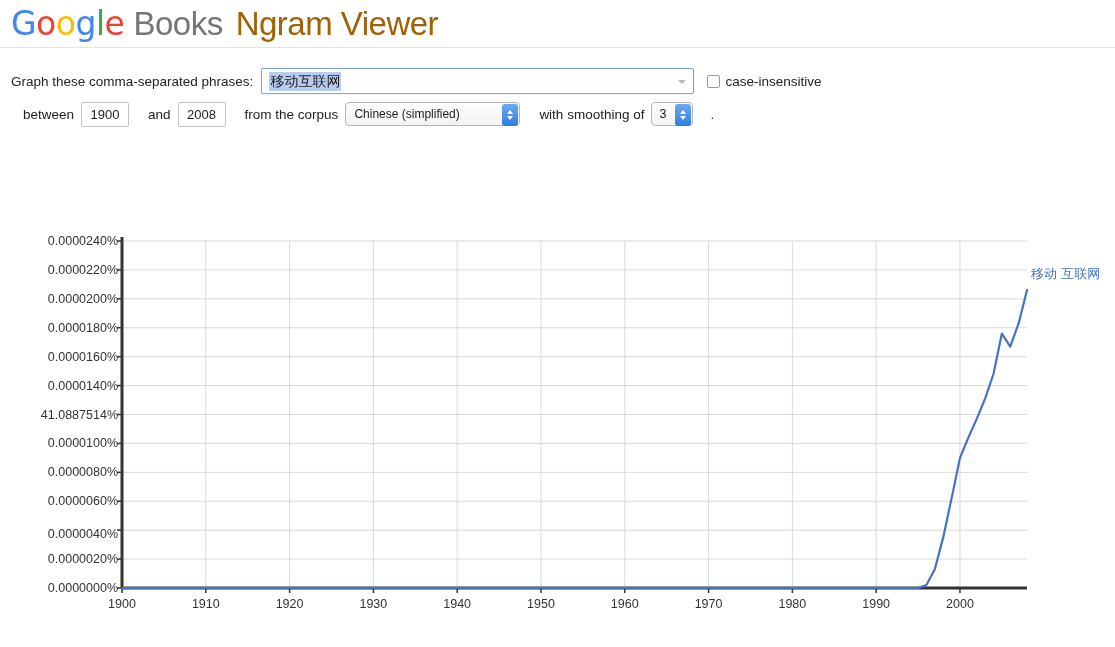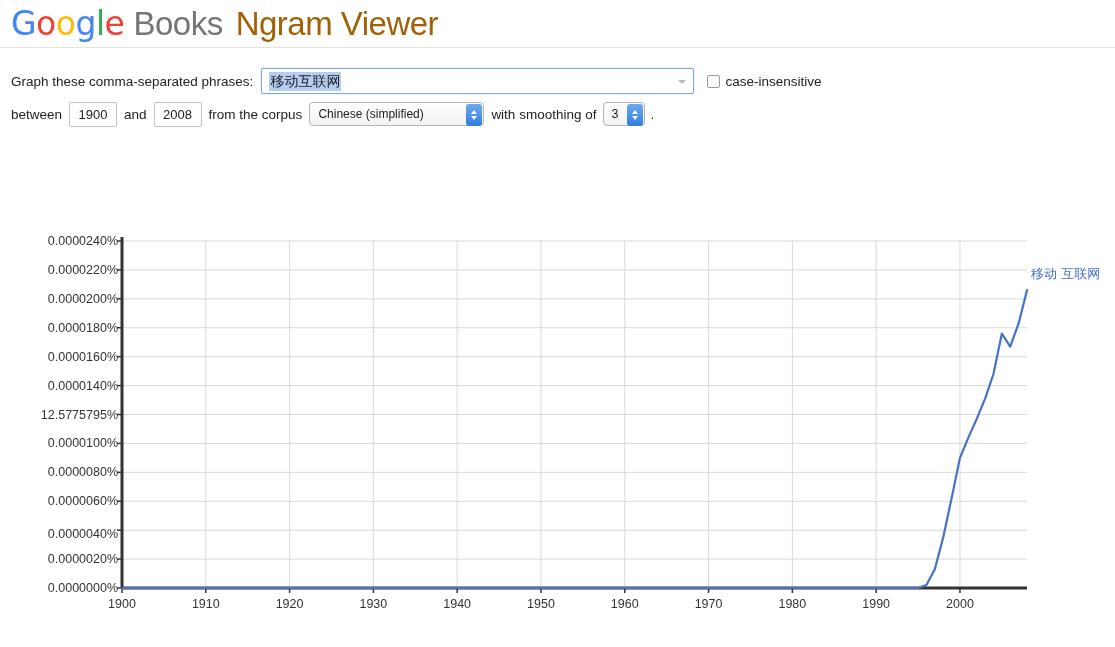--- a/index.html
+++ b/index.html
@@ -108,21 +108,21 @@
   
   .params-row {
     position: absolute;
     left: 11px; top: 101px;
     display: flex;
     align-items: center;
     height: 26px;
     font-size: 13.5px;
     color: #222;
   }
-  .params-row .txt { white-space: nowrap; }
+  .params-row .txt { white-space: nowrap; margin-left: 12px; }
   .year-input {
     width: 48px; height: 25px;
     margin: 0 7px;
     border: 1px solid #c3c3c3;
     border-radius: 2px;
     background: #fff;
     font-size: 13px;
     font-family: "Liberation Sans", sans-serif;
     color: #222;
     text-align: center;
@@ -303,21 +303,21 @@
 
 
   <div class="chart">
     <div class="ylabels" id="ylabels">
         <div class="ylabel" style="top: 362px;">0.0000000%</div>
         <div class="ylabel" style="top: 333.083px;">0.0000020%</div>
         <div class="ylabel" style="top: 308px; margin-left: 12px;">0.0000040%</div>
         <div class="ylabel" style="top: 275.25px;">0.0000060%</div>
         <div class="ylabel" style="top: 246.333px;">0.0000080%</div>
         <div class="ylabel" style="top: 217.417px;">0.0000100%</div>
-        <div class="ylabel" style="top: 188.5px;">12.5775795%</div>
+        <div class="ylabel" style="top: 188.5px;">41.0887514%</div>
         <div class="ylabel" style="top: 159.583px;">0.0000140%</div>
         <div class="ylabel" style="top: 130.667px;">0.0000160%</div>
         <div class="ylabel" style="top: 101.75px;">0.0000180%</div>
         <div class="ylabel" style="top: 72.8333px;">0.0000200%</div>
         <div class="ylabel" style="top: 43.9167px;">0.0000220%</div>
         <div class="ylabel" style="top: 15px;">0.0000240%</div>
       </div>
     <div id="xlabels">
         <div class="xlabel" style="left: 122px; top: 371px;">1900</div>
         <div class="xlabel" style="left: 205.796px; top: 371px;">1910</div>

